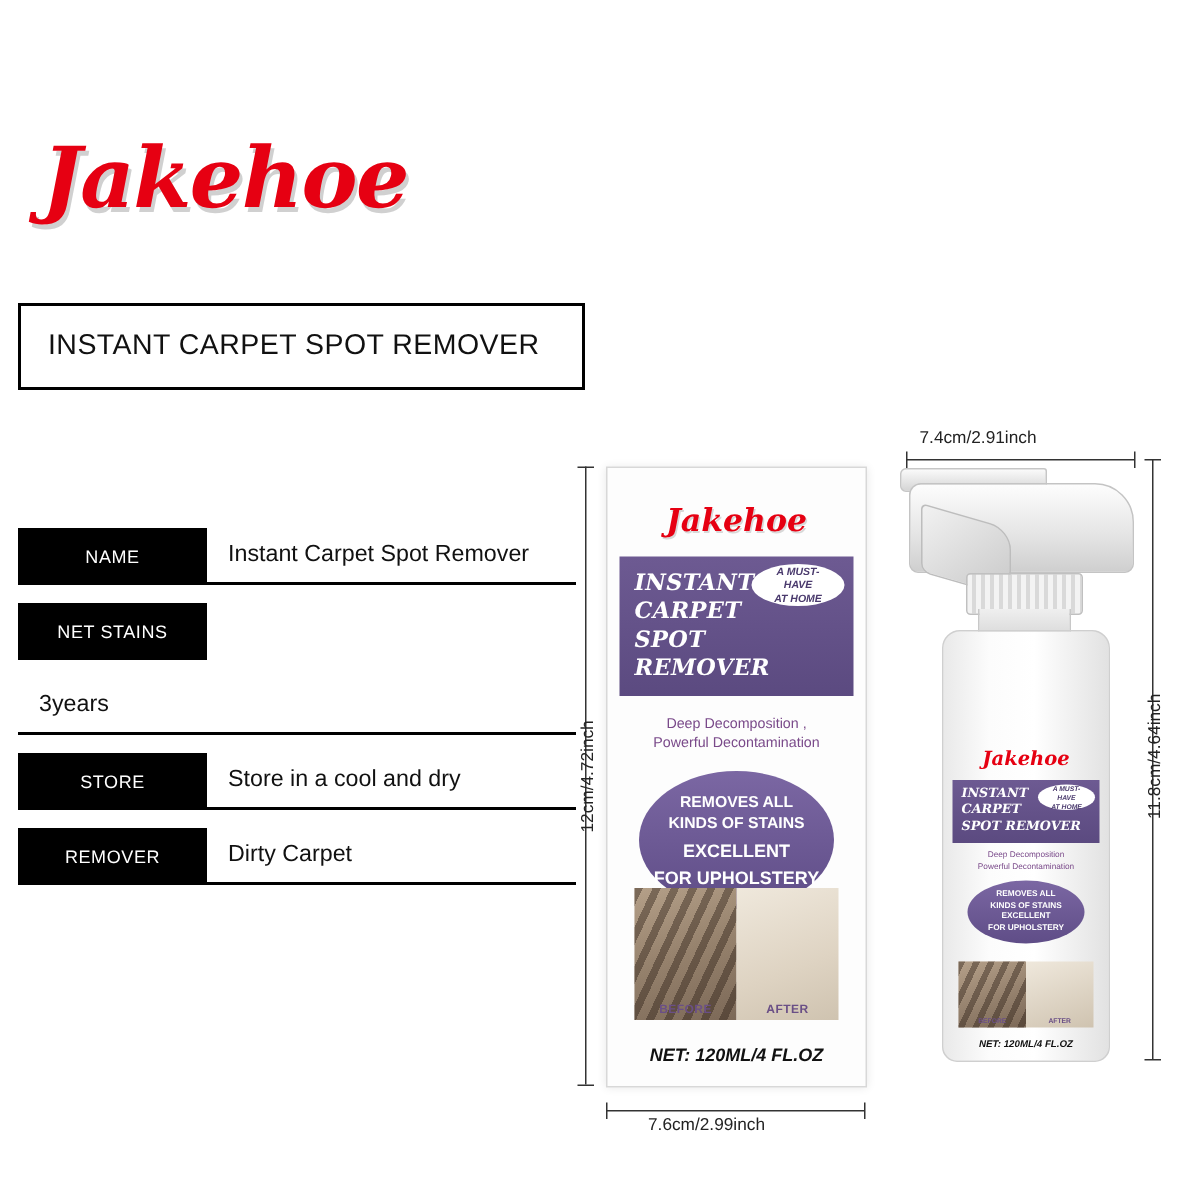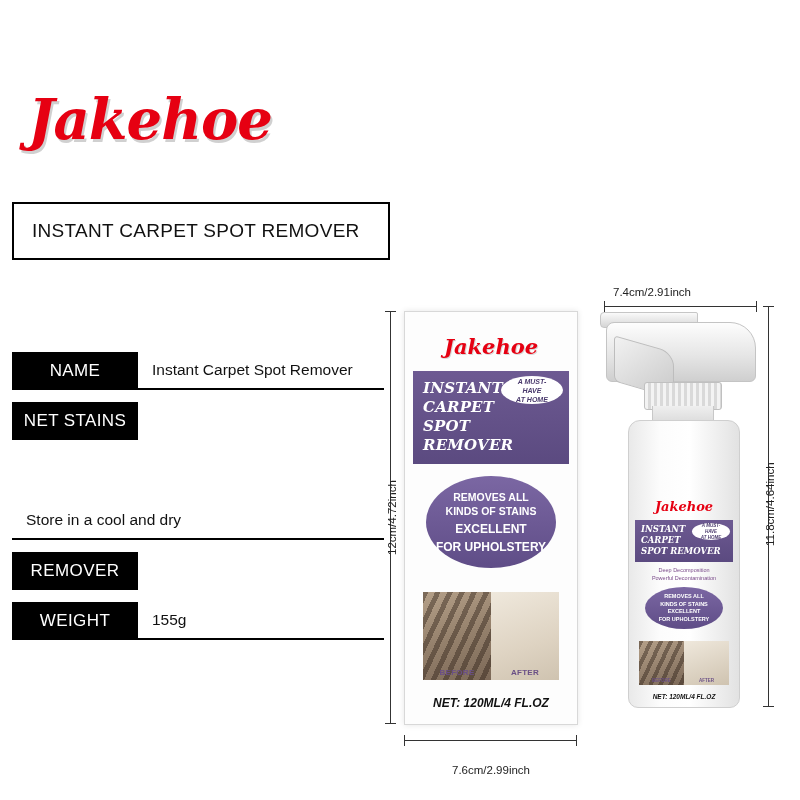--- a/index.html
+++ b/index.html
@@ -58,21 +58,21 @@
   .spec-row {
     display: flex;
     align-items: stretch;
     margin-bottom: 12px;
     height: 38px;
   }
   .spec-label {
     width: 126px;
     background: #000;
     color: #fff;
-    font-size: 17px;
+    font-size: 12px;
     display: flex;
     align-items: center;
     justify-content: center;
     letter-spacing: .4px;
     flex: 0 0 126px;
   }
   .spec-value {
     flex: 1;
     border-bottom: 2px solid #000;
     display: flex;
@@ -431,51 +431,54 @@
   <div class="spec-row">
     <div class="spec-label">NAME</div>
     <div class="spec-value">Instant Carpet Spot Remover</div>
   </div>
 
   <div class="spec-row">
     <div class="spec-label">NET STAINS</div>
   </div>
 
   <div class="spec-row">
+    <div class="spec-value">3years</div>
   </div>
 
   <div class="spec-row">
+    <div class="spec-label">STORE</div>
     <div class="spec-value">Store in a cool and dry</div>
   </div>
 
   <div class="spec-row">
     <div class="spec-label">REMOVER</div>
-  </div>
-
-  <div class="spec-row">
-    <div class="spec-label">WEIGHT</div>
-    <div class="spec-value">155g</div>
-  </div>
+    <div class="spec-value">Dirty Carpet</div>
+  </div>
+
 
 </div>
 
 <div class="carton">
   <div class="carton-brand">Jakehoe</div>
 
   <div class="carton-band">
     <div class="line">INSTANT</div>
     <div class="line">CARPET</div>
     <div class="line">SPOT REMOVER</div>
     <div class="must-have">
       <div>A MUST-</div>
       <div>HAVE</div>
       <div>AT HOME</div>
     </div>
   </div>
 
+  <div class="carton-sub">
+    <div>Deep Decomposition ,</div>
+    <div>Powerful Decontamination</div>
+  </div>
 
   <div class="carton-ellipse">
     <div>REMOVES ALL</div>
     <div>KINDS OF STAINS</div>
     <div class="big">EXCELLENT</div>
     <div class="big">FOR UPHOLSTERY</div>
   </div>
 
   <div class="photo-strip">
     <div class="photo-before">
@@ -536,21 +539,21 @@
 </div>
 
 <div class="dim-v" style="left:390px; top:311px; height:412px;"></div>
 <div class="tick-h" style="left:385px; top:311px;"></div>
 <div class="tick-h" style="left:385px; top:723px;"></div>
 <div class="dim-label vert" style="left:386px; top:555px;">12cm/4.72inch</div>
 
 <div class="dim-h" style="left:404px; top:740px; width:172px;"></div>
 <div class="tick-v" style="left:404px; top:735px;"></div>
 <div class="tick-v" style="left:576px; top:735px;"></div>
-<div class="dim-label" style="left:432px; top:764px;margin-left:20px;">7.6cm/2.99inch</div>
+<div class="dim-label" style="left:432px; top:744px;">7.6cm/2.99inch</div>
 
 <div class="dim-h" style="left:604px; top:306px; width:152px;"></div>
 <div class="tick-v" style="left:604px; top:301px;"></div>
 <div class="tick-v" style="left:756px; top:301px;"></div>
 <div class="dim-label" style="left:613px; top:286px;">7.4cm/2.91inch</div>
 
 <div class="dim-v" style="left:768px; top:306px; height:400px;"></div>
 <div class="tick-h" style="left:763px; top:306px;"></div>
 <div class="tick-h" style="left:763px; top:706px;"></div>
 <div class="dim-label vert" style="left:764px; top:546px;">11.8cm/4.64inch</div>

